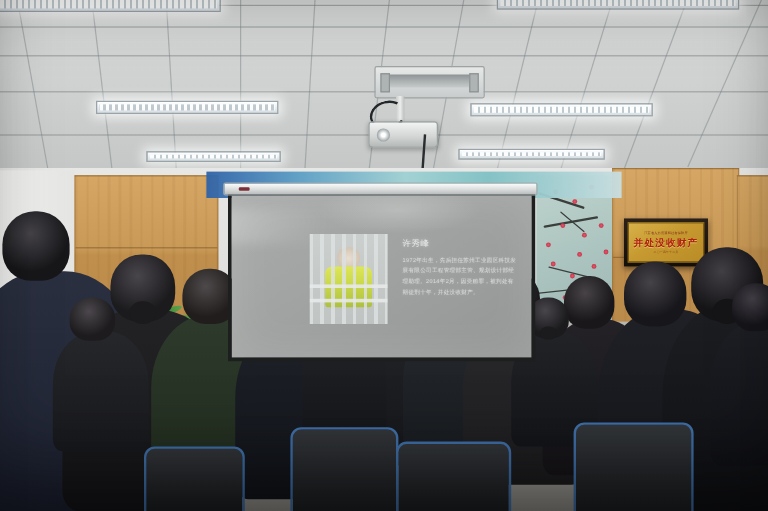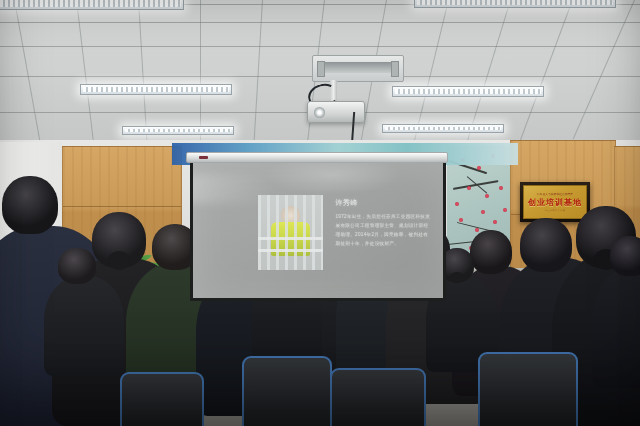--- a/index.html
+++ b/index.html
@@ -313,21 +313,21 @@
 
   <div style="position:absolute;left:520px;top:182px;width:70px;height:40px;
               background:linear-gradient(#2a2018,#140f0a);padding:3px;box-sizing:border-box;
               box-shadow:0 2px 5px rgba(0,0,0,.5);">
     <div style="width:100%;height:100%;box-sizing:border-box;
                 background:linear-gradient(150deg,#d8b14a,#c69a30 45%,#b98c26);
                 border:1px solid #8d6a18;display:flex;flex-direction:column;
                 align-items:center;justify-content:center;gap:1px;">
       <div style="font-size:2.6px;color:#7a2318;letter-spacing:.2px;white-space:nowrap;">江苏省人力资源和社会保障厅</div>
       <div style="font-size:8px;color:#b01f10;font-weight:bold;letter-spacing:1px;
-                  text-shadow:0 1px 0 rgba(255,230,160,.5);white-space:nowrap;">创业培训基地</div>
+                  text-shadow:0 1px 0 rgba(255,230,160,.5);white-space:nowrap;">并处没收财产</div>
       <div style="font-size:2.4px;color:#7a3318;letter-spacing:.2px;white-space:nowrap;opacity:.8;">二〇一四年十二月</div>
     </div>
   </div>
 
   <div class="screen-roller">
     <div class="roller-dot"></div>
   </div>
   <div class="screen">
     <div class="screen-glare"></div>
     <div class="screen-glare2"></div>

